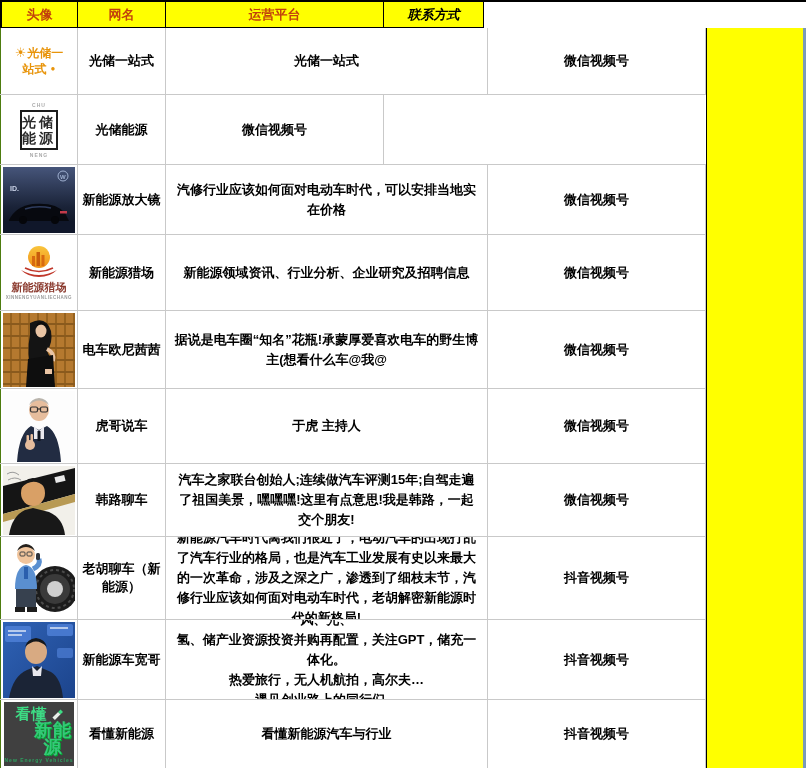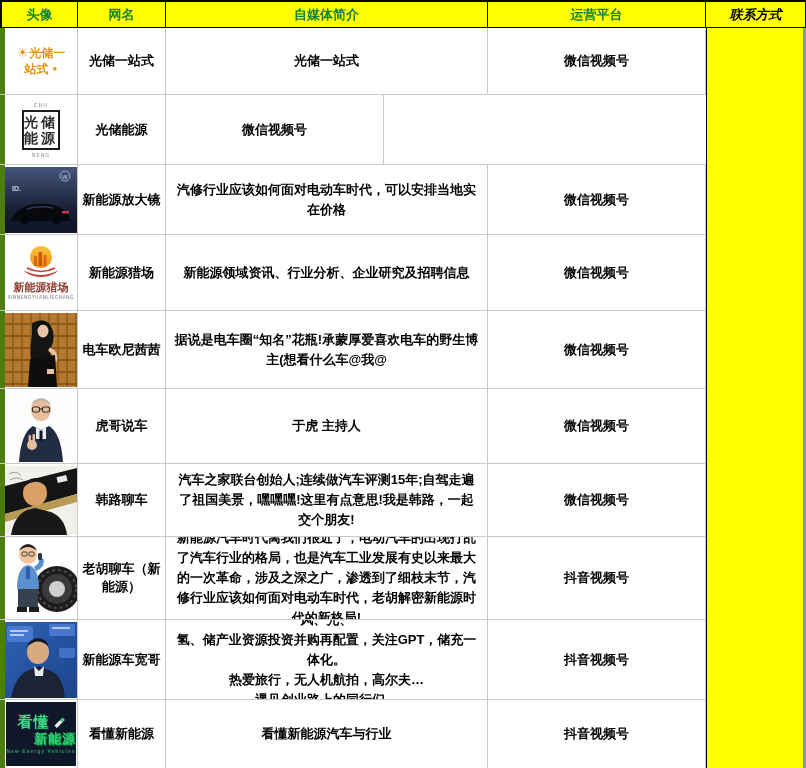--- a/index.html
+++ b/index.html
@@ -11,39 +11,39 @@
   
   .c-avatar{width:78px;flex:0 0 78px;}
   .c-name{width:88px;flex:0 0 88px;}
   .c-intro{width:322px;flex:0 0 322px;}
   .c-platform{width:218px;flex:0 0 218px;}
   .c-contact{width:100px;flex:0 0 100px;font-style:italic;}
   *{box-sizing:border-box;}
   
   .header-row{display:flex;height:28px;flex:0 0 28px;border-top:2px solid #000;}
   .hcell{
-    background:#FFFF00;color:#15803d;font-size:13px;
+    background:#FFFF00;color:#c2410c;font-size:13px;
     display:flex;align-items:center;justify-content:center;
     border:1px solid #000;border-top:none;border-left:none;
   }
   .hcell:first-child{border-left:2px solid #000;}
   .hcell.contact{color:#000;}
   
   .body{display:flex;flex:1;min-height:0;}
   .rows-col{display:flex;flex-direction:column;width:706px;flex:0 0 706px;}
   .row{display:flex;border-bottom:1px solid #c9c9c9;}
   .r1{height:67px;flex:0 0 67px}.r2{height:70px;flex:0 0 70px}.r3{height:70px;flex:0 0 70px}
   .r4{height:76px;flex:0 0 76px}.r5{height:78px;flex:0 0 78px}.r6{height:75px;flex:0 0 75px}
   .r7{height:73px;flex:0 0 73px}.r8{height:83px;flex:0 0 83px}.r9{height:80px;flex:0 0 80px}
   .r10{height:68px;flex:0 0 68px;border-bottom:none}
   .cell{
     border-right:1px solid #c9c9c9;display:flex;align-items:center;justify-content:center;
     font-size:13px;color:#000;text-align:center;overflow:hidden;
   }
-  .cell.c-avatar{border-left:5px solid #4d7c0f;padding:0;}
+  .cell.c-avatar{border-left:1px solid #4d7c0f;padding:0;}
   .cell.c-intro{white-space:pre-line;line-height:20px;padding:2px 8px;}
   .cell.c-name{line-height:18px;padding:0 4px;}
   .contact-col{
     width:100px;flex:0 0 100px;background:#FFFF00;
     border-left:1px solid #000;border-right:3px solid #7a9ab8;
   }
   
   .avatar{display:flex;align-items:center;justify-content:center;overflow:hidden;}
   
   .a1{flex-direction:column;color:#e8940a;font-size:12px;line-height:15px;}
@@ -51,34 +51,33 @@
   .a1 .dot{font-size:8px;margin-left:4px;vertical-align:2px;}
   
   .seal{display:flex;flex-direction:column;align-items:center;}
   .seal-tiny{font-size:5px;color:#aaa;letter-spacing:1px;line-height:6px;}
   .seal-box{
     width:38px;border:2px solid #1c1c1c;margin:2px 0;padding:2px 0;
     font-size:14px;line-height:16px;letter-spacing:3px;color:#2a2a2a;
     text-align:center;
   }
   
-  .a10{width:70px;height:64px;background:#0f172a;flex-direction:column;line-height:17px;}
+  .a10{width:70px;height:64px;background:#404040;flex-direction:column;line-height:17px;}
   .a10 .g1{color:#3ddc84;font-size:15px;letter-spacing:1px;display:flex;align-items:center;}
-  .a10 .g2{color:#35c978;font-size:13px;letter-spacing:1px;text-shadow:1px 1px 0 #0a3;margin-left:28px;}
+  .a10 .g2{color:#35c978;font-size:18px;letter-spacing:1px;text-shadow:1px 1px 0 #0a3;margin-left:28px;}
   .a10 .tinyg{color:#2da05f;font-size:5px;line-height:8px;letter-spacing:1px;}
 </style>
 </head>
 <body>
 
 <div class="sheet">
 
   <div class="header-row">
     <div class="hcell c-avatar">头像</div>
     <div class="hcell c-name">网名</div>
-    <div class="hcell c-intro">自媒体简介</div>
     <div class="hcell c-platform">运营平台</div>
     <div class="hcell c-contact contact">联系方式</div>
   </div>
 
   <div class="body">
     <div class="rows-col">
 
       <div class="row r1">
         <div class="cell c-avatar">
           <div class="avatar a1">

